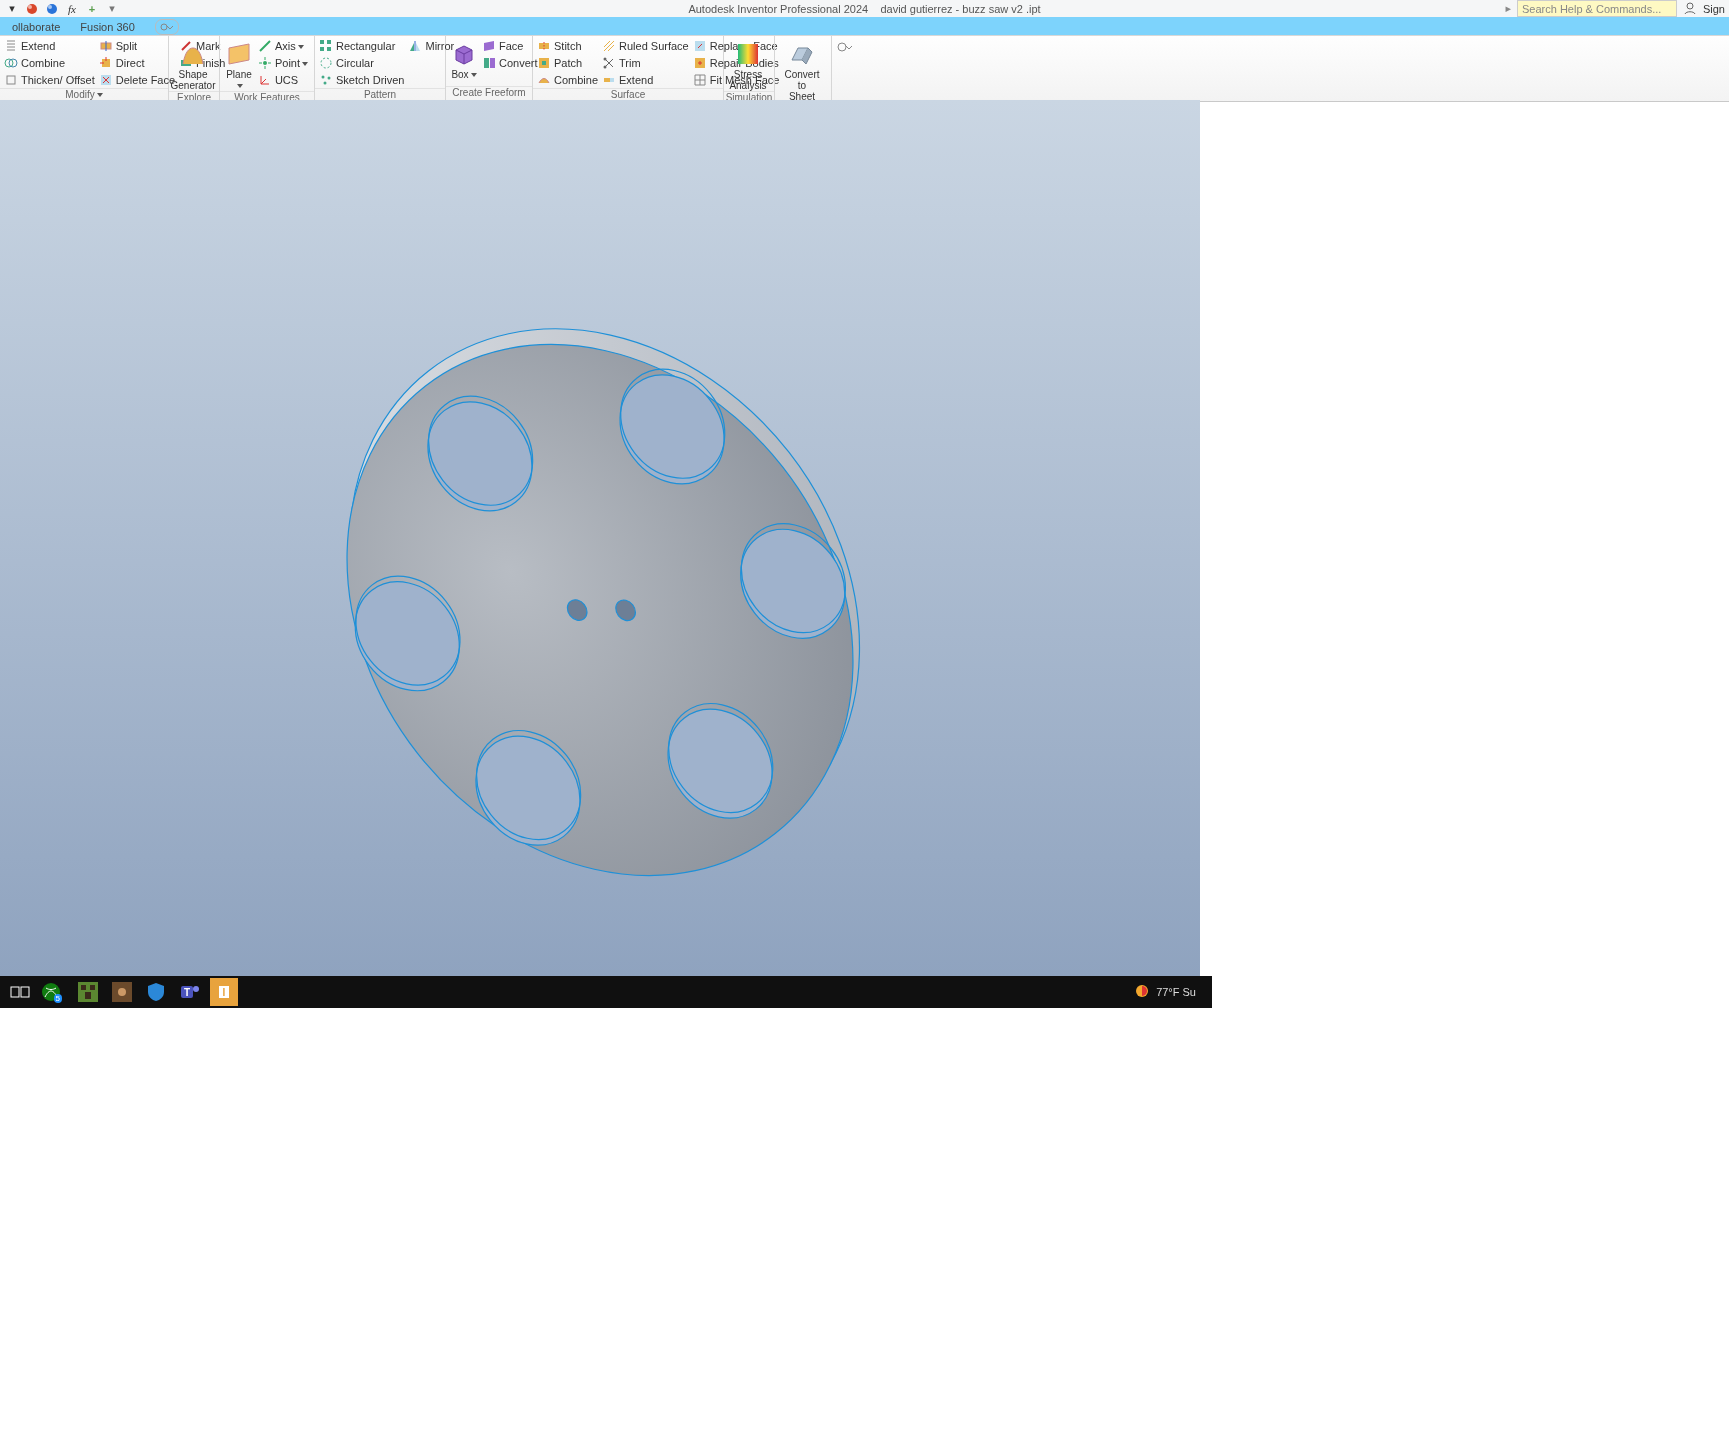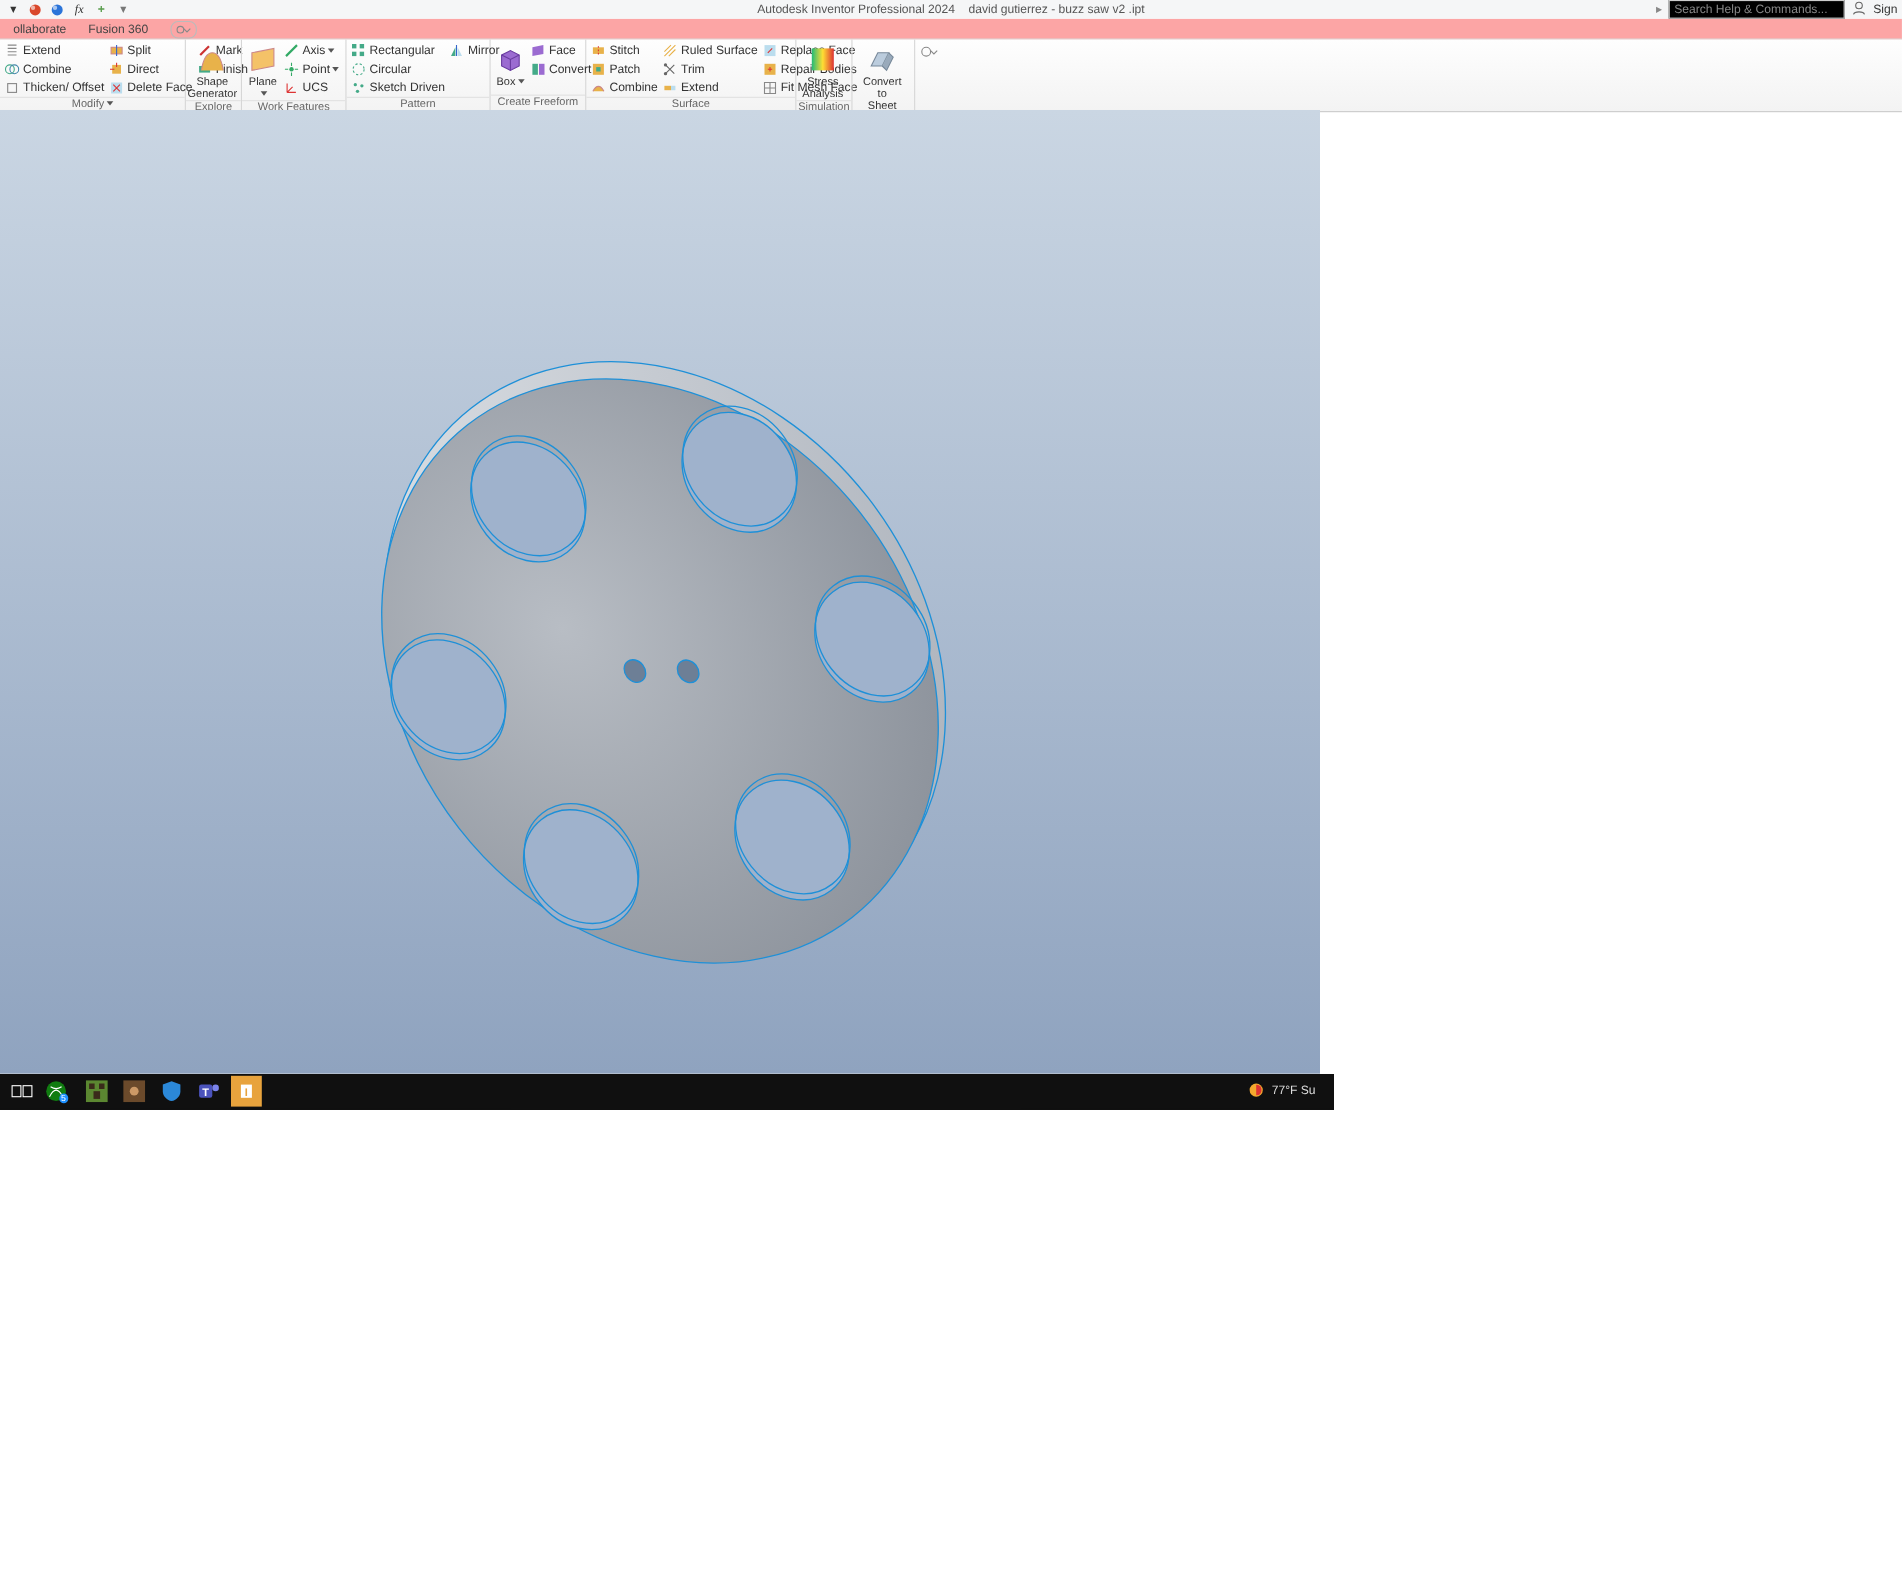--- a/index.html
+++ b/index.html
@@ -1,22 +1,22 @@
 <!DOCTYPE html>
 <html><head>
 <meta charset="utf-8">
 <style>
   html,body{margin:0;padding:0;width:1729px;height:1440px;font-family:"Segoe UI",Arial,sans-serif;font-size:11px;color:#333;background:#fff;overflow:hidden;}
   .title-bar{height:17px;background:#f5f6f7;display:flex;align-items:center;padding:0 4px;position:relative;}
   .qat{display:flex;gap:4px;align-items:center;}
   .qat-icon{width:16px;height:16px;display:flex;align-items:center;justify-content:center;}
   .title-text{position:absolute;left:0;right:0;text-align:center;font-size:11px;color:#555;pointer-events:none;}
   .title-right{position:absolute;right:4px;display:flex;align-items:center;gap:6px;}
-  .search-box{width:150px;height:15px;border:1px solid #ccc;background:#000000;font-size:11px;padding:0 4px;color:#888;display:flex;align-items:center;}
-  .tabs-bar{height:18px;background:#fca5a5;border-bottom:1px solid #d8d8d8;display:flex;align-items:flex-end;padding-left:2px;}
+  .search-box{width:150px;height:15px;border:1px solid #ccc;background:#fef9c3;font-size:11px;padding:0 4px;color:#888;display:flex;align-items:center;}
+  .tabs-bar{height:18px;background:#7dd3fc;border-bottom:1px solid #d8d8d8;display:flex;align-items:flex-end;padding-left:2px;}
   .tab{padding:2px 10px 2px 10px;font-size:11px;color:#444;cursor:pointer;}
   .qhelp-btn{width:22px;height:14px;border:1px solid #bbb;border-radius:7px;margin-left:10px;display:flex;align-items:center;justify-content:center;font-size:9px;color:#666;}
 
   .ribbon{height:65px;background:linear-gradient(#fefefe,#f3f3f3);border-bottom:1px solid #c9c9c9;display:flex;}
   .panel{border-right:1px solid #d6d6d6;display:flex;flex-direction:column;height:100%;}
   .panel-body{flex:1;display:flex;align-items:flex-start;padding:2px 6px 0 4px;gap:4px;}
   .panel-title{height:14px;font-size:10px;color:#666;text-align:center;border-top:1px solid #e2e2e2;}
   .big-btn{display:flex;flex-direction:column;align-items:center;justify-content:flex-start;width:48px;padding-top:2px;gap:1px;cursor:pointer;}
   .big-icon{width:28px;height:28px;}
   .big-label{font-size:10px;line-height:11px;text-align:center;}

